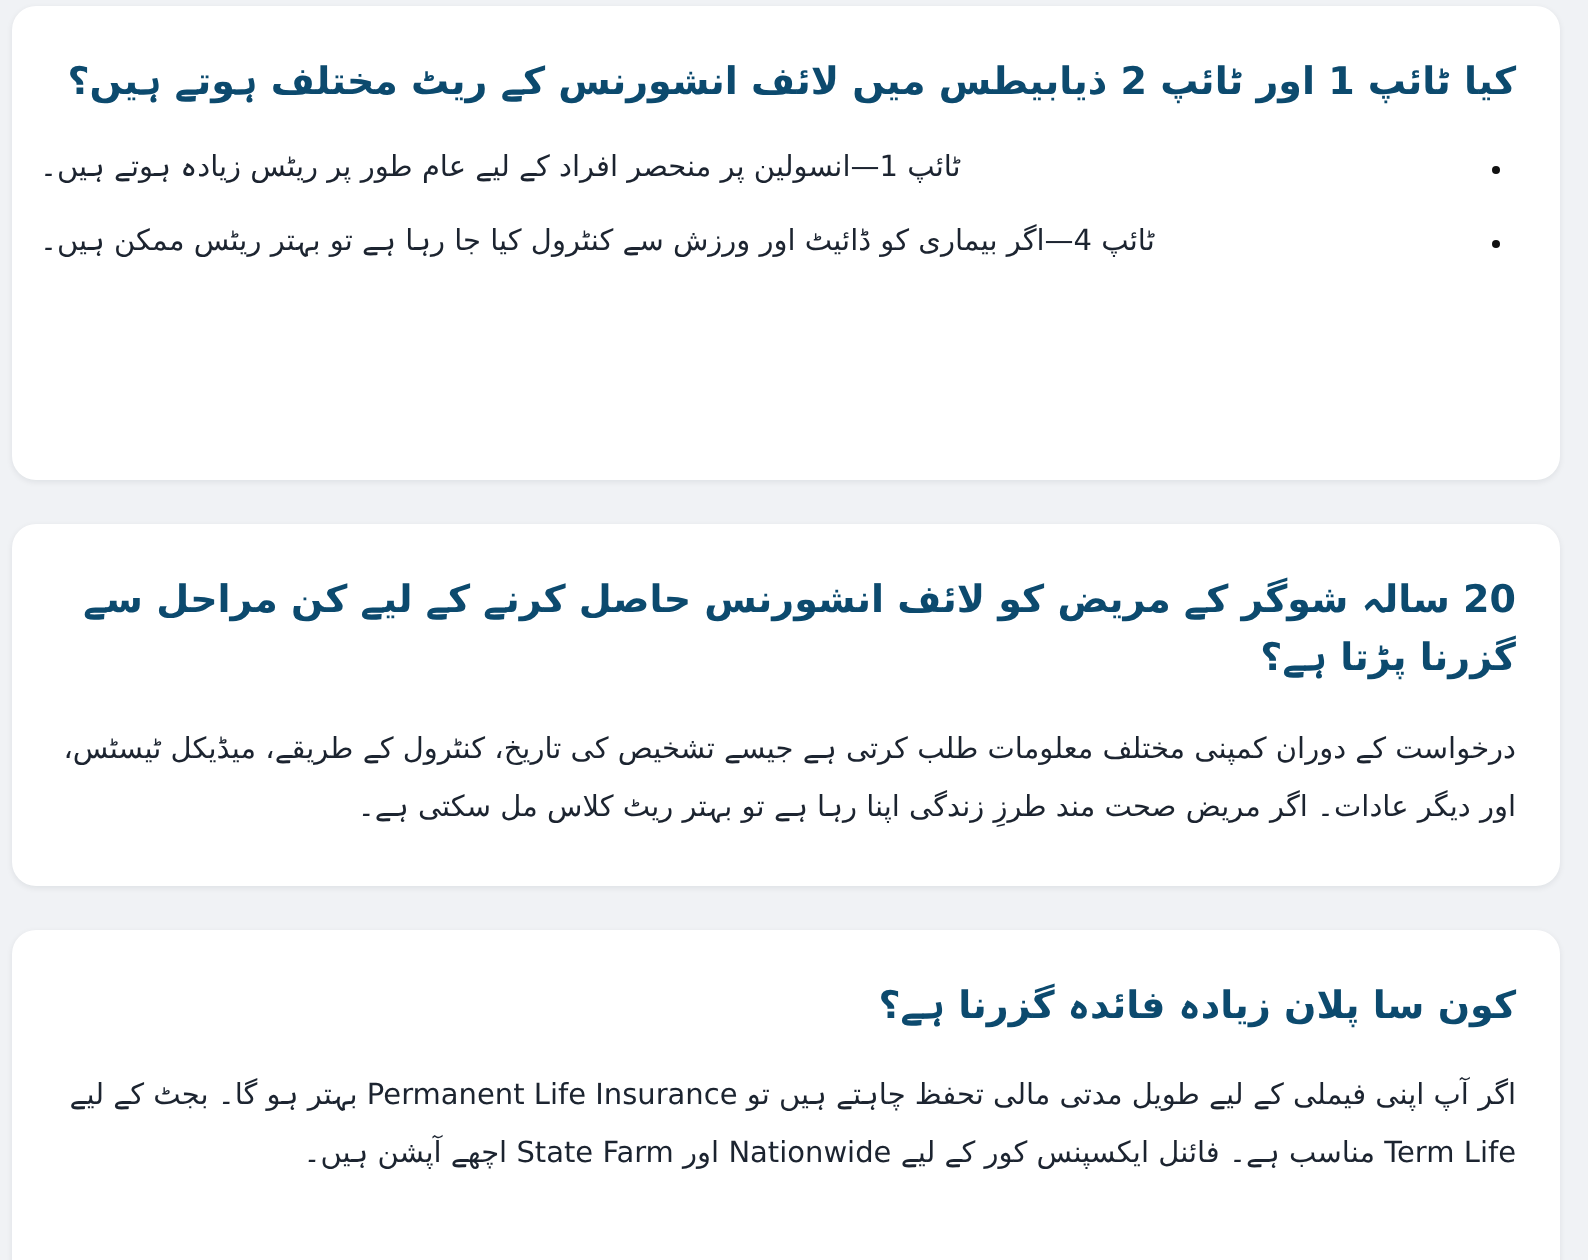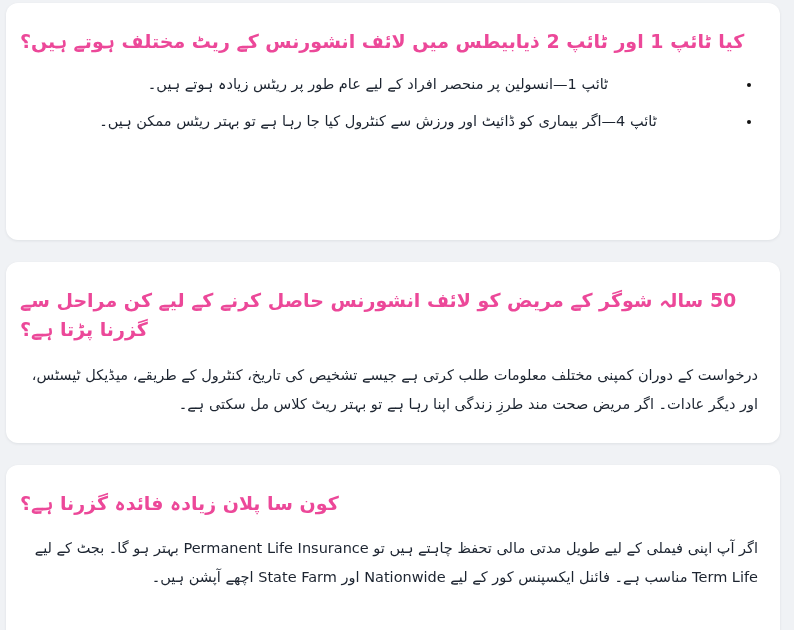--- a/index.html
+++ b/index.html
@@ -23,65 +23,65 @@
     border-radius: 12px;
     box-shadow: 0 1px 3px rgba(16, 24, 40, 0.08);
     padding: 14px 22px 20px 14px;
     margin-bottom: 22px;
     box-sizing: border-box;
   }
   .card-1 { min-height: 237px; }
   .card-2 { min-height: 181px; }
   .card-3 { min-height: 200px; }
   .question {
-    color: #ec4899;
+    color: #0c4a6e;
     font-size: 19px;
     font-weight: bold;
     line-height: 1.55;
     margin: 10px 0 0 0;
-    text-align: left;
+    text-align: right;
   }
   .answer {
     font-size: 14.5px;
     line-height: 2.0;
     margin: 16px 0 0 0;
     text-align: right;
     color: #1c2430;
   }
   .bullet-list {
     margin: 14px 0 0 0;
     padding: 0 22px 0 0; 
     list-style: disc;
   }
   .bullet-list li {
     font-size: 14.5px;
     line-height: 2.0;
     margin-bottom: 8px;
-    text-align: center;
+    text-align: left;
   }
   .bullet-list li::marker {
     color: #111111;
     font-size: 13px;
   }
 </style>
 </head>
 <body>
 
 <div class="page">
 
   <section class="card card-1">
     <h2 class="question">کیا ٹائپ 1 اور ٹائپ 2 ذیابیطس میں لائف انشورنس کے ریٹ مختلف ہوتے ہیں؟</h2>
     <ul class="bullet-list">
       <li>ٹائپ 1—انسولین پر منحصر افراد کے لیے عام طور پر ریٹس زیادہ ہوتے ہیں۔</li>
       <li>ٹائپ 4—اگر بیماری کو ڈائیٹ اور ورزش سے کنٹرول کیا جا رہا ہے تو بہتر ریٹس ممکن ہیں۔</li>
     </ul>
   </section>
 
   <section class="card card-2">
-    <h2 class="question">50 سالہ شوگر کے مریض کو لائف انشورنس حاصل کرنے کے لیے کن مراحل سے گزرنا پڑتا ہے؟</h2>
+    <h2 class="question">20 سالہ شوگر کے مریض کو لائف انشورنس حاصل کرنے کے لیے کن مراحل سے گزرنا پڑتا ہے؟</h2>
     <p class="answer">درخواست کے دوران کمپنی مختلف معلومات طلب کرتی ہے جیسے تشخیص کی تاریخ، کنٹرول کے طریقے، میڈیکل ٹیسٹس، اور دیگر عادات۔ اگر مریض صحت مند طرزِ زندگی اپنا رہا ہے تو بہتر ریٹ کلاس مل سکتی ہے۔</p>
   </section>
 
   <section class="card card-3">
     <h2 class="question">کون سا پلان زیادہ فائدہ گزرنا ہے؟</h2>
     <p class="answer">اگر آپ اپنی فیملی کے لیے طویل مدتی مالی تحفظ چاہتے ہیں تو Permanent Life Insurance بہتر ہو گا۔ بجٹ کے لیے Term Life مناسب ہے۔ فائنل ایکسپنس کور کے لیے Nationwide اور State Farm اچھے آپشن ہیں۔</p>
   </section>
 
 </div>
 

